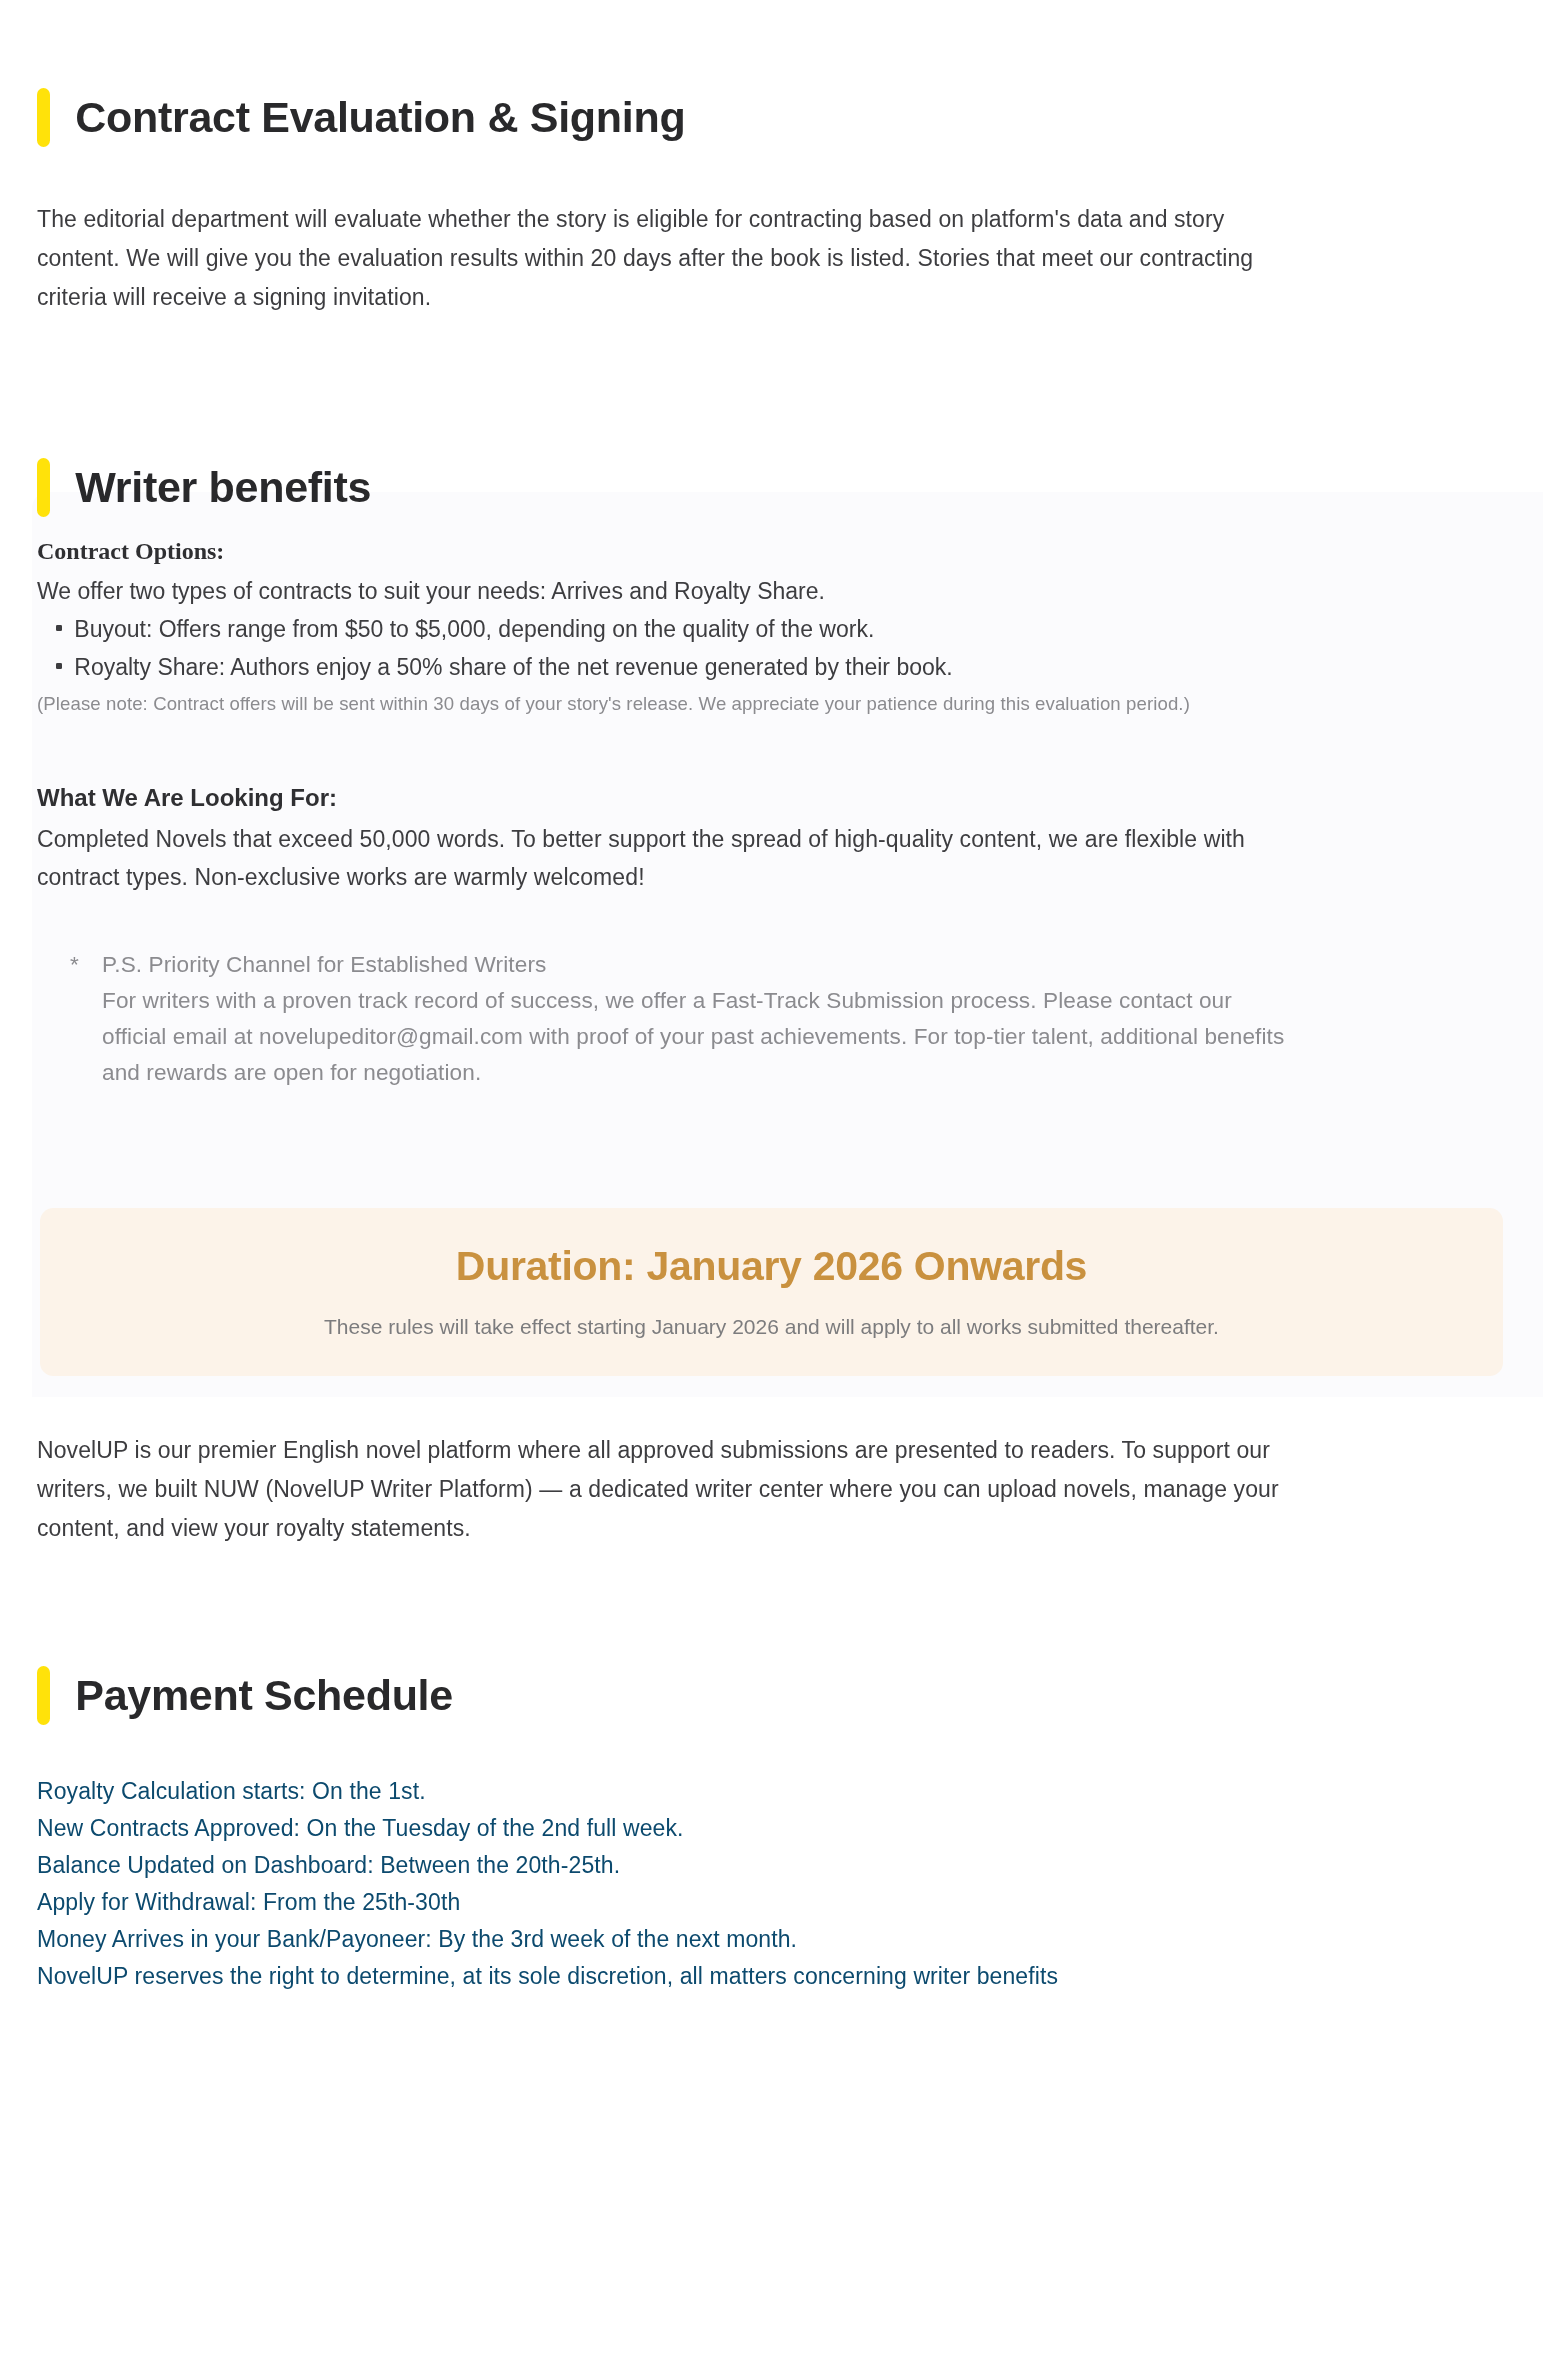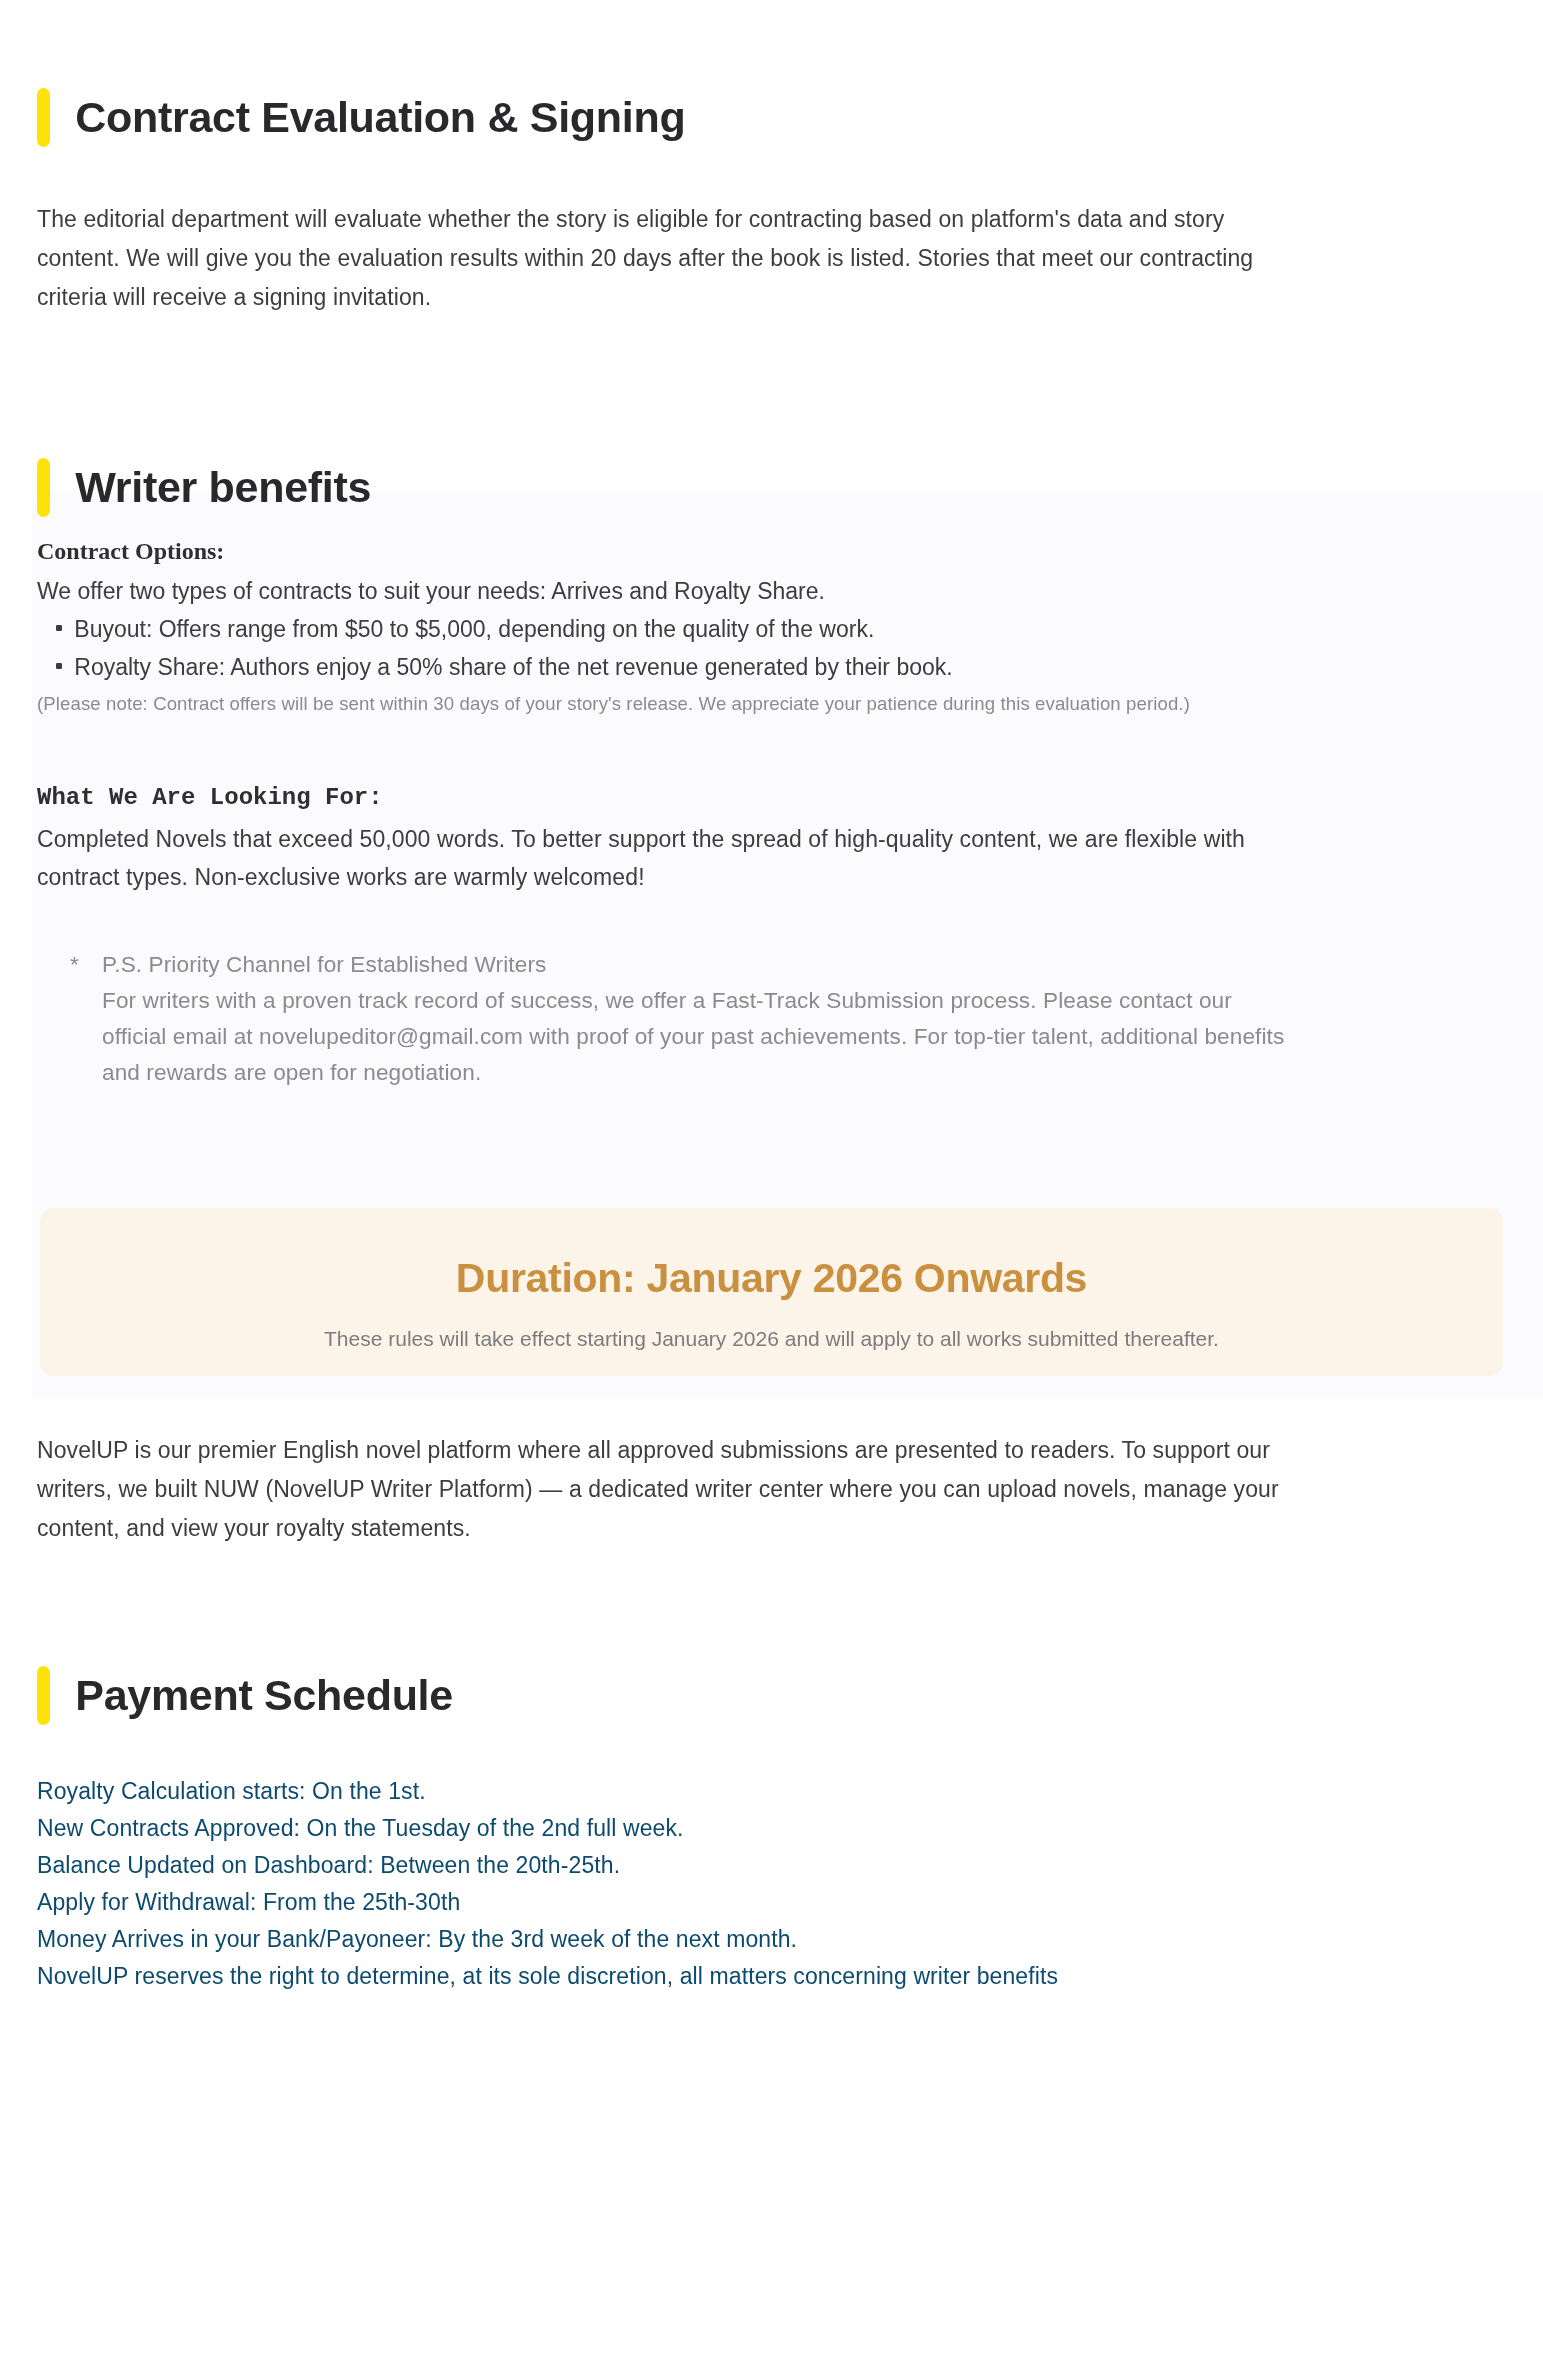--- a/index.html
+++ b/index.html
@@ -48,42 +48,42 @@
   .bullet-line{ display:flex; align-items:baseline; }
   .bullet-dot{
     width:6px; height:6px; background:#3d3d40; border-radius:1.3px;
     display:inline-block; flex:0 0 auto;
     margin:0 12px 0 19.3px; transform:translateY(-6px);
   }
   .note{
     font-size:18.6px; line-height:35px; color:#8b8b8f; letter-spacing:0.1px;
   }
 
-  .subhead-looking{ margin-top:61px;font-family:Liberation Mono, monospace; }
+  .subhead-looking{ margin-top:61px; }
   .para-looking{ margin-top:6.7px; line-height:38px; }
 
   .ps-block{
     margin-top:51px; padding-left:33px;
     display:flex; align-items:flex-start;
     color:#8b8b8f;
   }
   .ps-marker{
     font-size:22.6px; line-height:36px; width:32px; flex:0 0 auto;
     color:#8b8b8f;
   }
   .ps-text{
     font-size:22.6px; line-height:36px; color:#8b8b8f;
     white-space:pre-line; letter-spacing:0.1px;
   }
 
   .duration-box{
     margin-top:117px; margin-left:3.3px; margin-right:3.3px;
     height:168px; border-radius:13.3px;
     background:#fcf3e9;
-    text-align:center; padding-top:48px;
+    text-align:center; padding-top:36px;
   }
   .duration-title{
     font-size:41px; font-weight:bold; letter-spacing:-0.3px;
     color:#c9913f; line-height:44px;
   }
   .duration-subtitle{
     margin-top:27px; font-size:21px; color:#7c7c7e; line-height:24px;
   }
 
   .sec3-heading{ margin-top:148px; }

